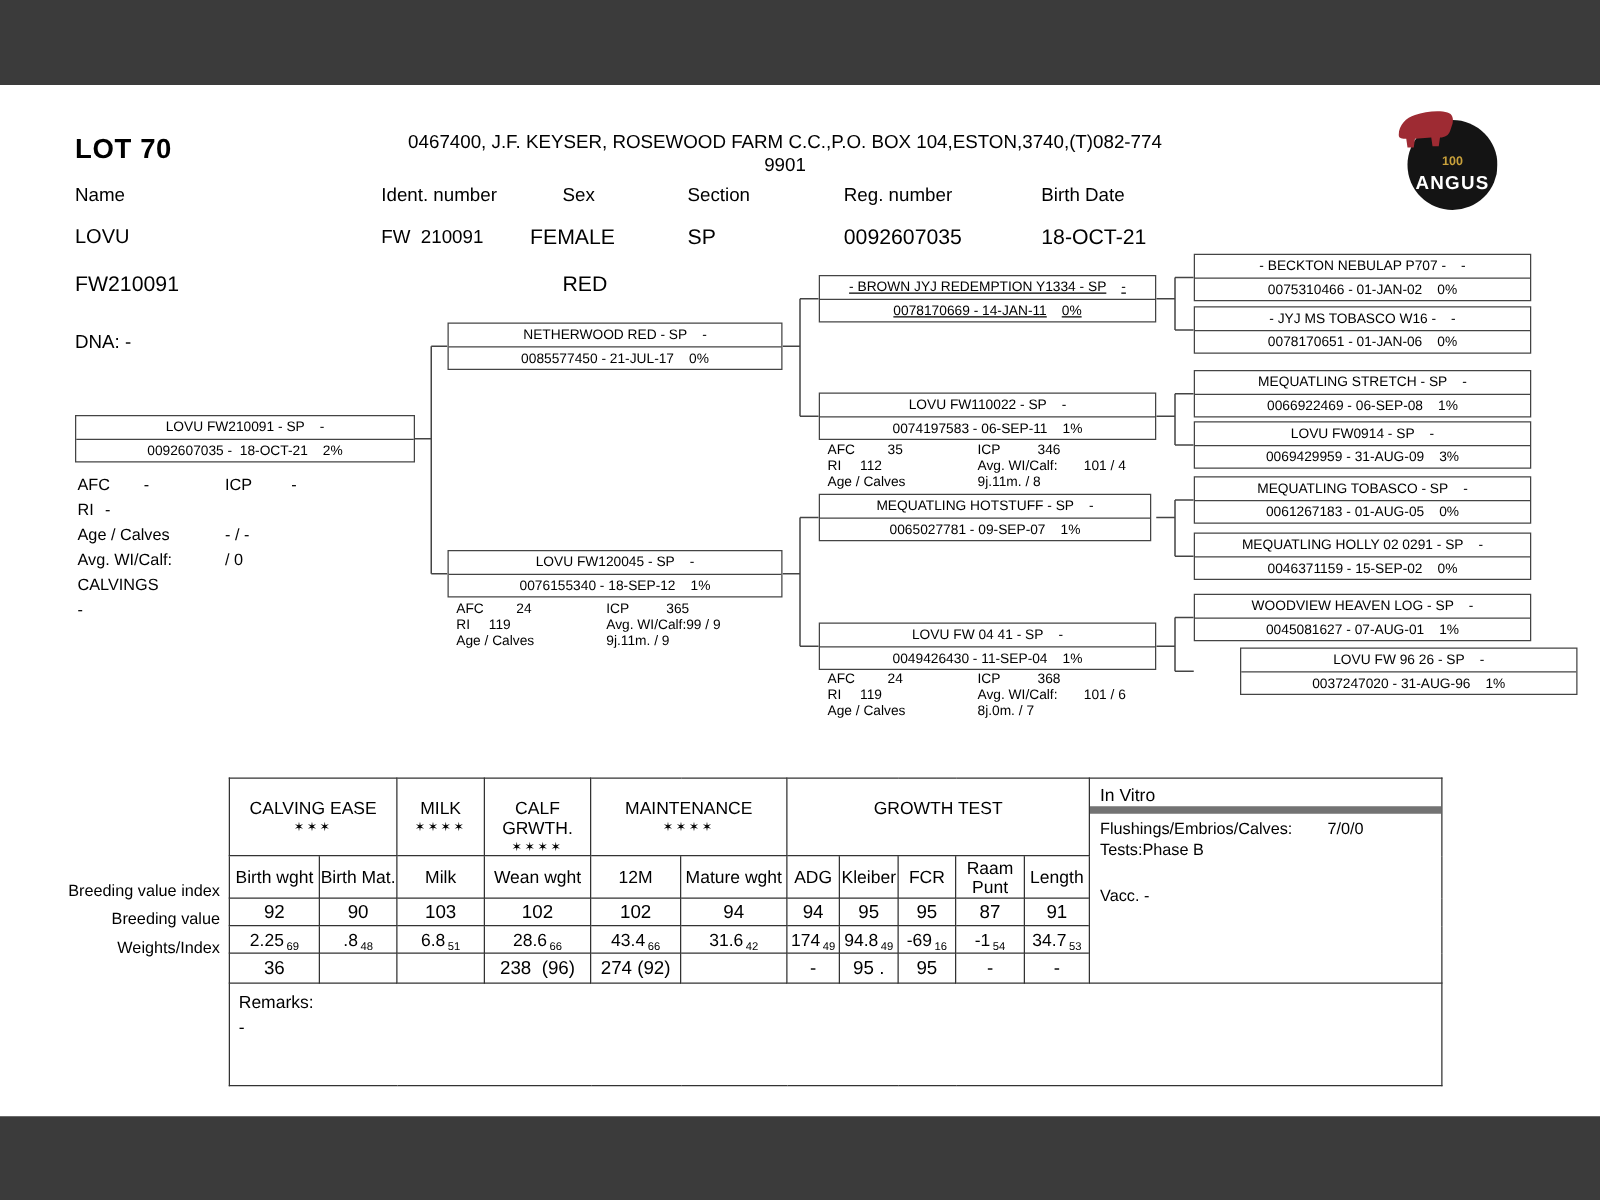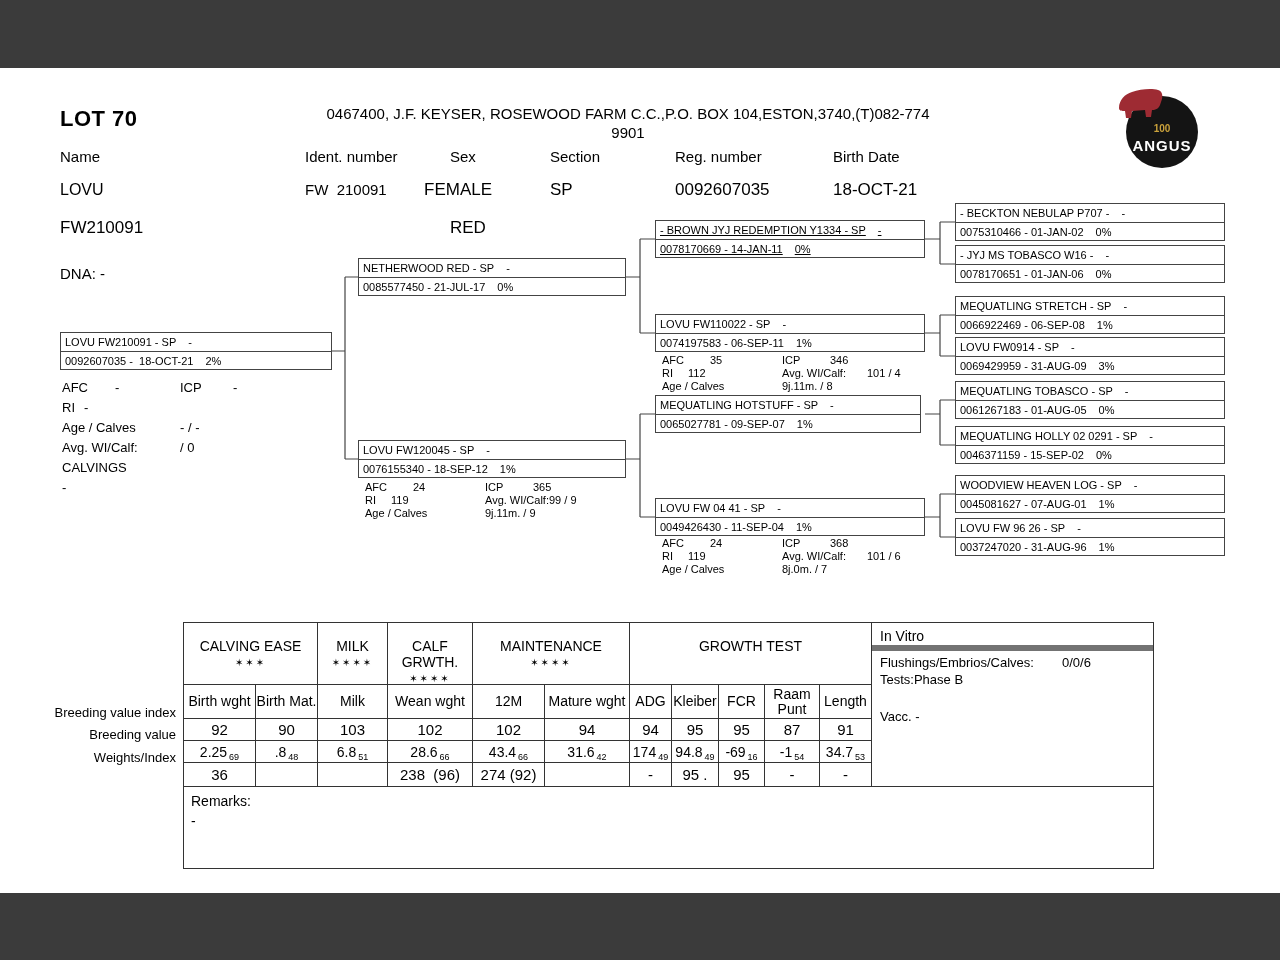--- a/index.html
+++ b/index.html
@@ -7,21 +7,21 @@
 body{background:#3b3b3b;font-family:"Liberation Sans","DejaVu Sans",sans-serif;position:relative;overflow:hidden;color:#000;}
 .page{position:absolute;left:0;top:68px;width:1280px;height:825px;background:#ffffff;}
 .abs{position:absolute;}
 .lot{font-size:22px;font-weight:bold;letter-spacing:0.5px;}
 .addr{width:760px;text-align:center;font-size:15px;line-height:19px;}
 .flabel{font-size:15px;}
 .fval{font-size:16px;}
 .fval.big{font-size:17px;}
 .pre{white-space:pre;}
 .pbox{position:absolute;height:38px;border:1px solid #444;background:#fff;font-size:11px;}
-.pbox .r1,.pbox .r2{display:flex;justify-content:flex-start;align-items:center;height:18px;padding:0 4px;gap:12px;}
+.pbox .r1,.pbox .r2{display:flex;justify-content:center;align-items:center;height:18px;padding:0 4px;gap:12px;}
 .pbox .r1{border-bottom:1px solid #444;height:19px;}
 .stats{position:absolute;font-size:13px;}
 .stats .srow{height:20px;line-height:20px;white-space:pre;}
 .stats.small{font-size:11px;}
 .stats.small .srow{height:13px;line-height:13px;}
 .stats span{display:inline-block;vertical-align:top;}
 .w22{width:22px}.w26{width:26px}.w48{width:48px}.w53{width:53px}.w65{width:65px}
 .w72{width:72px}.w85{width:85px}.w94{width:94px}.w118{width:118px}.w120{width:120px}
 .connectors{position:absolute;left:0;top:0;pointer-events:none;}
 .btable{position:absolute;left:183px;top:554px;border-collapse:collapse;table-layout:fixed;background:#fff;}
@@ -230,21 +230,21 @@
   <div class="pbox" style="left:955px;top:407px;width:270px;">
     <div class="r1">
         <span class="pre">WOODVIEW HEAVEN LOG - SP</span>
         <span>-</span>
       </div>
     <div class="r2">
         <span class="pre">0045081627 - 07-AUG-01</span>
         <span>1%</span>
       </div>
   </div>
-  <div class="pbox" style="left:955px;top:450px;width:270px;">
+  <div class="pbox" style="left:992px;top:450px;width:270px;">
     <div class="r1">
         <span class="pre">LOVU FW 96 26 - SP</span>
         <span>-</span>
       </div>
     <div class="r2">
         <span class="pre">0037247020 - 31-AUG-96</span>
         <span>1%</span>
       </div>
   </div>
 
@@ -311,21 +311,21 @@
       <td class="gcell" colspan="2">
             <div>MAINTENANCE</div>
             <div class="gstars">✶✶✶✶</div>
           </td>
       <td class="gcell" colspan="5">
             <div>GROWTH TEST</div>
           </td>
       <td class="ivcell" rowspan="5">
         <div class="iv-title">In Vitro</div>
         <div class="iv-flush">
-          <div><span class="iv-l">Flushings/Embrios/Calves:</span><span>0/0/6</span></div>
+          <div><span class="iv-l">Flushings/Embrios/Calves:</span><span>7/0/0</span></div>
           <div>Tests:Phase B</div>
         </div>
         <div class="iv-vacc">Vacc. -</div>
       </td>
     </tr>
     <tr class="colhead">
       <td>Birth wght</td>
       <td>Birth Mat.</td>
       <td>Milk</td>
       <td>Wean wght</td>

